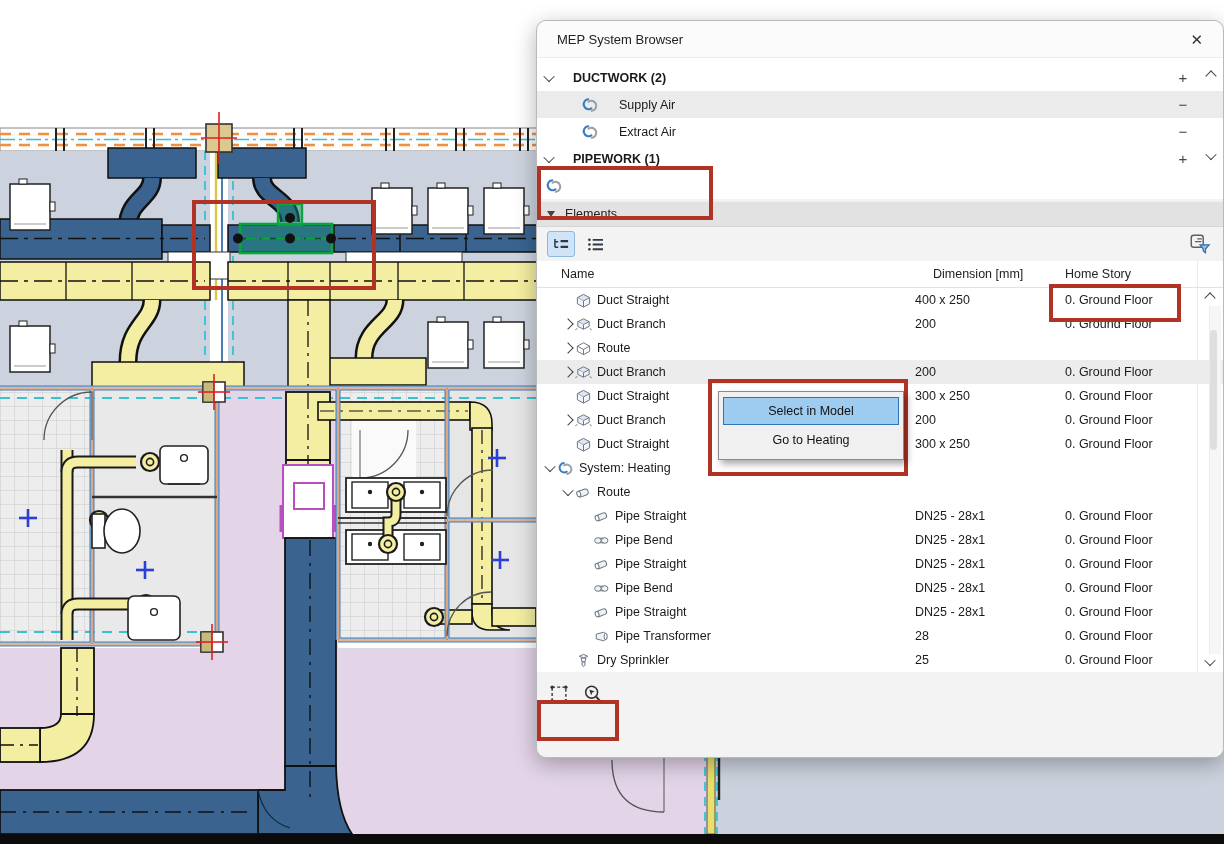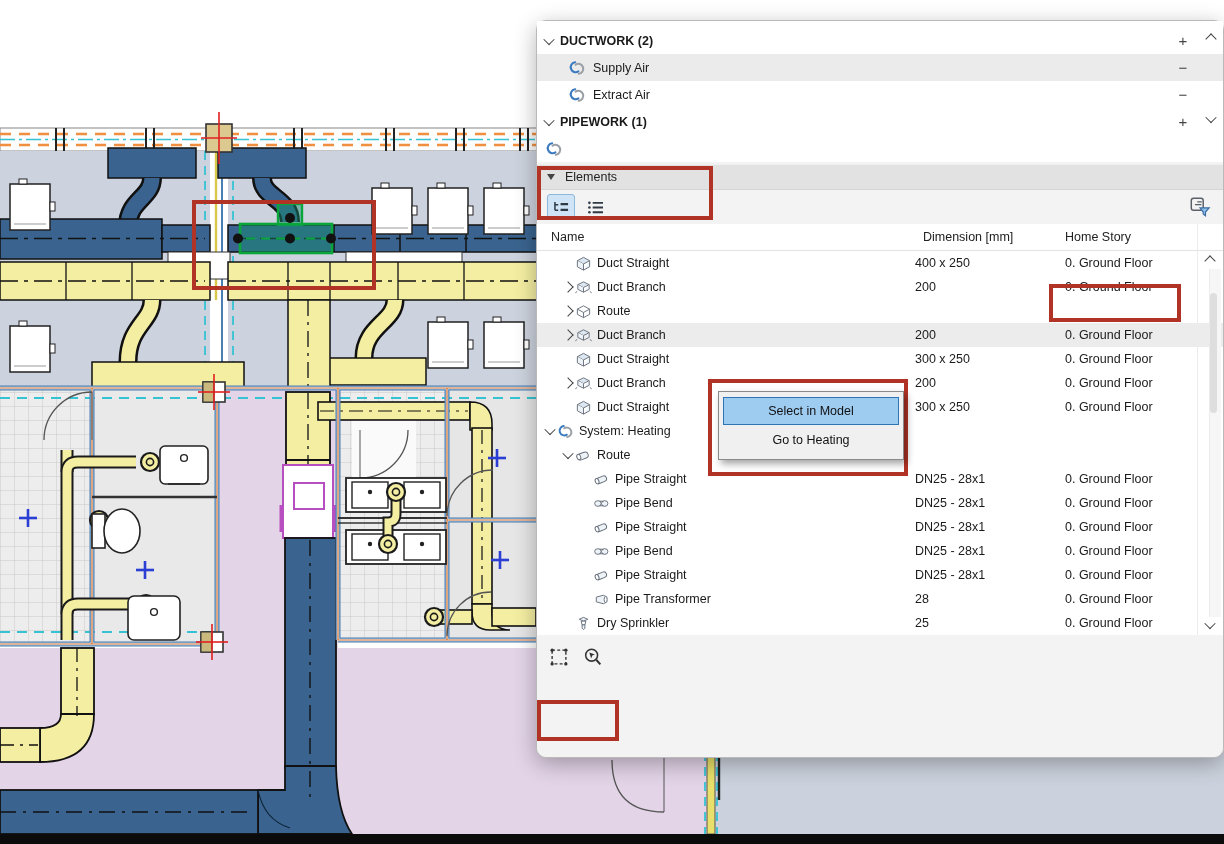--- a/index.html
+++ b/index.html
@@ -31,21 +31,21 @@
   .tri{width:0;height:0;border-left:4.5px solid transparent;border-right:4.5px solid transparent;border-top:6px solid #444;}
 
   
   .chv{display:inline-block;width:7px;height:7px;border-right:1.6px solid #444;border-bottom:1.6px solid #444;flex:none;}
   .chv.right{transform:rotate(-45deg);}
   .chv.down{transform:rotate(45deg) translate(-1px,-1px);}
   .chv.up{transform:rotate(-135deg);}
 
   
   .systree{flex:0 0 141px;background:#fff;position:relative;padding-top:6px;box-sizing:border-box;}
-  .srow{height:27px;display:flex;align-items:center;padding:0 56px 0 8px;gap:7px;}
+  .srow{height:27px;display:flex;align-items:center;padding:0 56px 0 8px;gap:20px;}
   .srow.hl{background:#ebebeb;}
   .srow .lbl{flex:1;}
   .srow.group .lbl{font-weight:bold;}
   .srow .action{position:absolute;right:32px;width:16px;text-align:center;font-size:15px;color:#444;}
   .srow{position:relative;}
   .srow .indent{width:16px;flex:none;}
   .sys-scroll{position:absolute;right:8px;z-index:2;}
   .icon16{width:18px;height:18px;flex:none;display:inline-flex;}
   .icon16 svg{width:100%;height:100%;}
 
@@ -54,21 +54,21 @@
   .tool-toggle{width:26px;height:24px;display:flex;align-items:center;justify-content:center;border-radius:3px;border:1px solid transparent;}
   .tool-toggle.active{background:#cfe4f7;border-color:#8db8dd;}
   .tool-toggle svg{width:19px;height:15px;}
   .etoolbar .spacer{flex:1;}
   .filter-btn{width:26px;height:26px;display:flex;align-items:center;justify-content:center;}
   .filter-btn svg{width:22px;height:22px;}
 
   
   .thead{height:26px;flex:0 0 26px;display:grid;grid-template-columns:372px 144px 144px 28px;
     align-items:center;background:#fff;border-bottom:1px solid #e3e3e3;color:#222;}
-  .thead .hc{padding-left:14px;}
+  .thead .hc{padding-left:24px;}
   .thead .hc.story{padding-left:12px;}
   .rows{flex:0 0 384px;background:#fff;position:relative;overflow:hidden;}
   .erow{height:24px;display:grid;grid-template-columns:372px 144px 144px 28px;align-items:center;}
   .erow.sel{background:#ececec;}
   .erow .namecell{display:flex;align-items:center;overflow:hidden;white-space:nowrap;}
   .erow .exp{width:15px;flex:none;display:inline-flex;justify-content:center;}
   .erow .icn{width:17px;height:17px;flex:none;margin-right:5px;display:inline-flex;}
   .erow .icn svg{width:100%;height:100%;}
   .erow .nm.bold{font-weight:normal;}
   .erow .dim{padding-left:6px;}
@@ -378,20 +378,24 @@
   </g>
 </svg>
 
 <div class="ann" style="left:192px;top:200px;width:176px;height:82px;"></div>
 <div class="ann" style="left:537px;top:166px;width:168px;height:46px;"></div>
 <div class="ann" style="left:1049px;top:284px;width:124px;height:30px;"></div>
 <div class="ann" style="left:708px;top:379px;width:192px;height:89px;"></div>
 <div class="ann" style="left:537px;top:700px;width:74px;height:33px;"></div>
 
 <div class="panel">
+  <div class="titlebar">
+    <span class="title">MEP System Browser</span>
+    <span class="close-btn">✕</span>
+  </div>
 
 
   <div class="systree" id="systree">
     <span class="chv up sys-scroll" style="top:14px;"></span>
     <span class="chv down sys-scroll" style="top:94px;"></span>
   <div class="srow group">
         <span class="chv down"></span>
         <span class="lbl">DUCTWORK (2)</span>
         <span class="action">+</span>
       </div>

